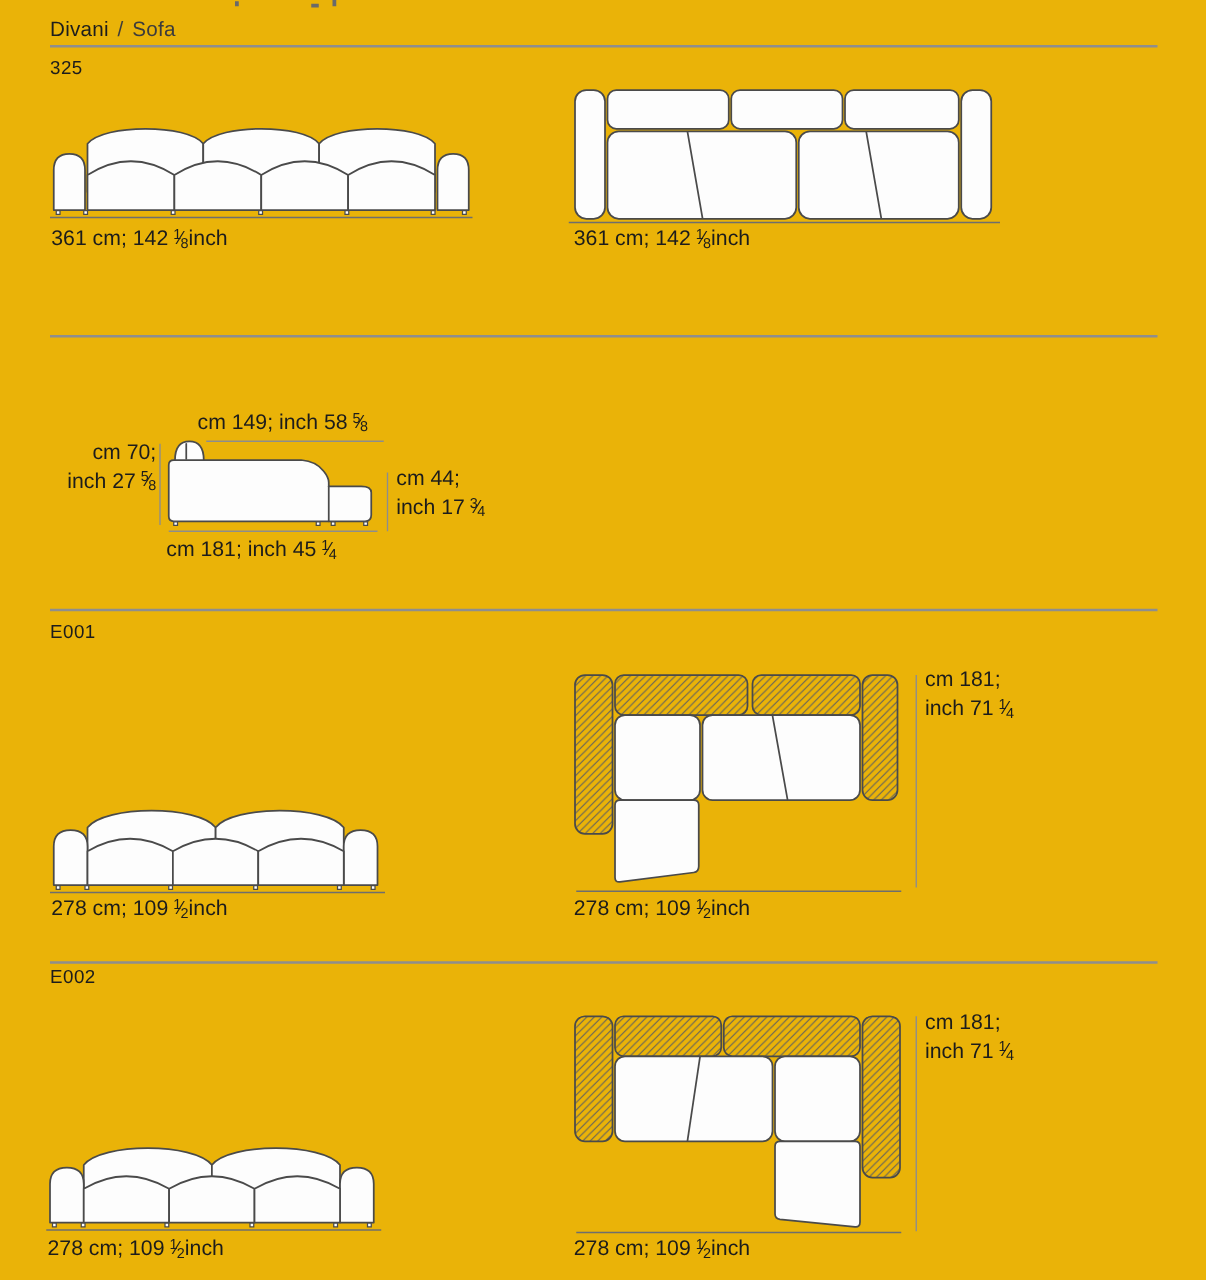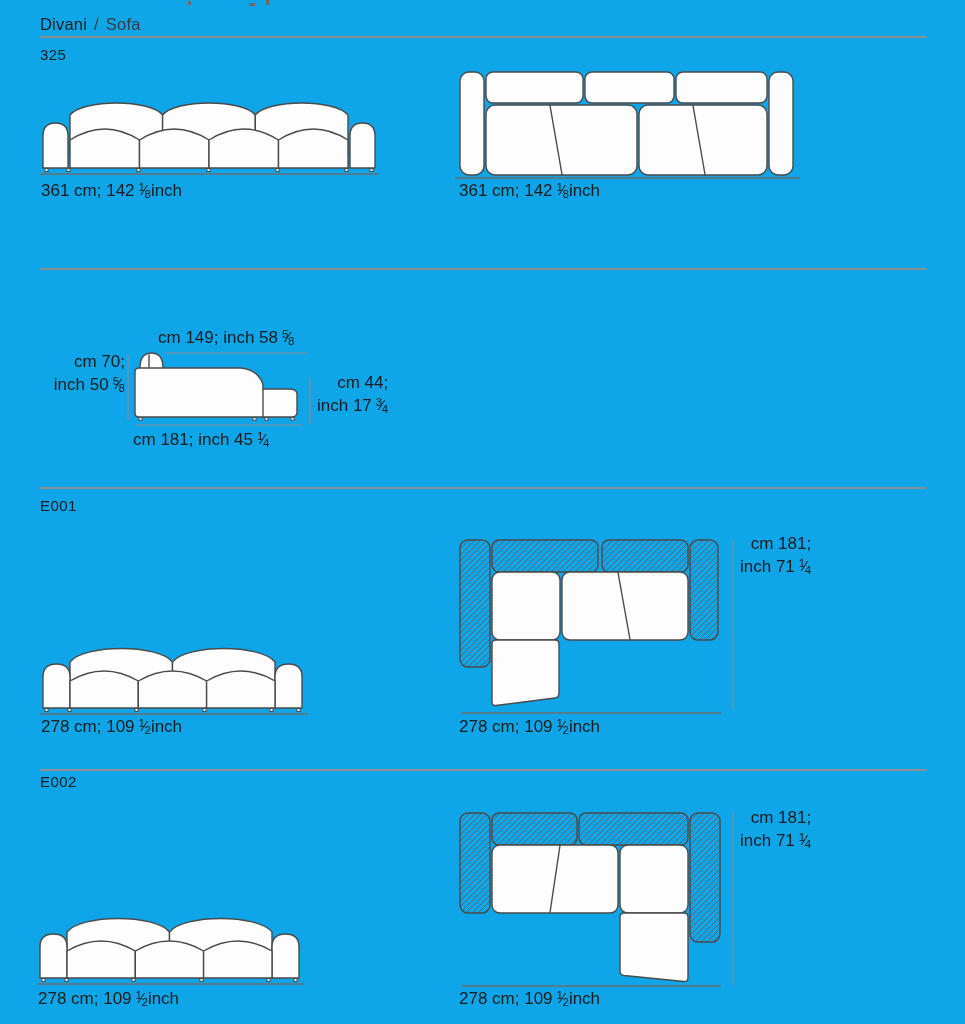--- a/index.html
+++ b/index.html
@@ -1,34 +1,34 @@
 <!DOCTYPE html>
 <html><head>
 <meta charset="utf-8">
 <style>
   html,body{margin:0;padding:0;background:#e9e9e9;}
   .page{
     position:relative; width:965px; height:1024px; overflow:hidden;
-    background:#0ea5e9;
+    background:#eab308;
     font-family:"Liberation Sans","DejaVu Sans",sans-serif;
     color:#1d1d1d;
   }
   .abs{position:absolute;}
   .rule{position:absolute; left:40px; width:886px; height:2px; background:#8e8e8e;}
   .hdr{font-size:16.5px; letter-spacing:0.2px; white-space:nowrap;}
   .hdr .slash{margin:0 7px; color:#3c3c3c;}
   .hdr .sec2{color:#3c3c3c;}
   .code{font-size:15px; letter-spacing:0.4px; color:#1c1c1c;}
   .dim{font-size:17px; white-space:nowrap; color:#1c1c1c;}
   .dim .sfx{margin-left:0;}
   .frac{font-size:11.5px; margin-left:4px; letter-spacing:0;}
   .frac .num{position:relative; top:-5px;}
   .frac .sl{font-size:15px; position:relative; top:-1.5px; margin:0 -1.5px;}
   .frac .den{position:relative; top:2px;}
-  .twoline{line-height:23px;text-align:right;}
+  .twoline{line-height:23px;}
   .mark{position:absolute; background:#6a6a6a;}
   
   svg{display:block; overflow:visible;}
   .ln{fill:#fdfdfd; stroke:#4a4a4a; stroke-width:1.4; stroke-linejoin:round;}
   .nl{fill:none; stroke:#4a4a4a; stroke-width:1.4; stroke-linejoin:round; stroke-linecap:round;}
   .thin{fill:none; stroke:#8d8d8d; stroke-width:1.1;}
   .base{fill:none; stroke:#6e6e6e; stroke-width:1.3;}
   .ft{fill:#ffffff; stroke:#4a4a4a; stroke-width:1;}
   .hatA{fill:url(#hatchA); stroke:#4a4a4a; stroke-width:1.4;}
   .hatB{fill:url(#hatchB); stroke:#4a4a4a; stroke-width:1.4;}
@@ -105,21 +105,21 @@
       <rect class="ft" x="84" y="89.5" width="3" height="2.8"></rect>
       <rect class="ft" x="198" y="89.5" width="3" height="2.8"></rect>
       <rect class="ft" x="210" y="89.5" width="3" height="2.8"></rect>
       <rect class="ft" x="236" y="89.5" width="3" height="2.8"></rect>
     </svg>
     <div class="abs dim" style="left:103px;top:0px;">
       <span>cm 149; inch 58</span><span class="frac"><span class="num">5</span><span class="sl">⁄</span><span class="den">8</span></span>
     </div>
     <div class="abs dim twoline" style="left:-12px;top:22px;width:82px;text-align:right;">
       <span>cm 70;</span><br>
-      <span>inch 50</span><span class="frac"><span class="num">5</span><span class="sl">⁄</span><span class="den">8</span></span>
+      <span>inch 27</span><span class="frac"><span class="num">5</span><span class="sl">⁄</span><span class="den">8</span></span>
     </div>
     <div class="abs dim twoline" style="left:262px;top:43px;">
       <span>cm 44;</span><br>
       <span>inch 17</span><span class="frac"><span class="num">3</span><span class="sl">⁄</span><span class="den">4</span></span>
     </div>
     <div class="abs dim" style="left:78px;top:102px;">
       <span>cm 181; inch 45</span><span class="frac"><span class="num">1</span><span class="sl">⁄</span><span class="den">4</span></span>
     </div>
   </div>
 

